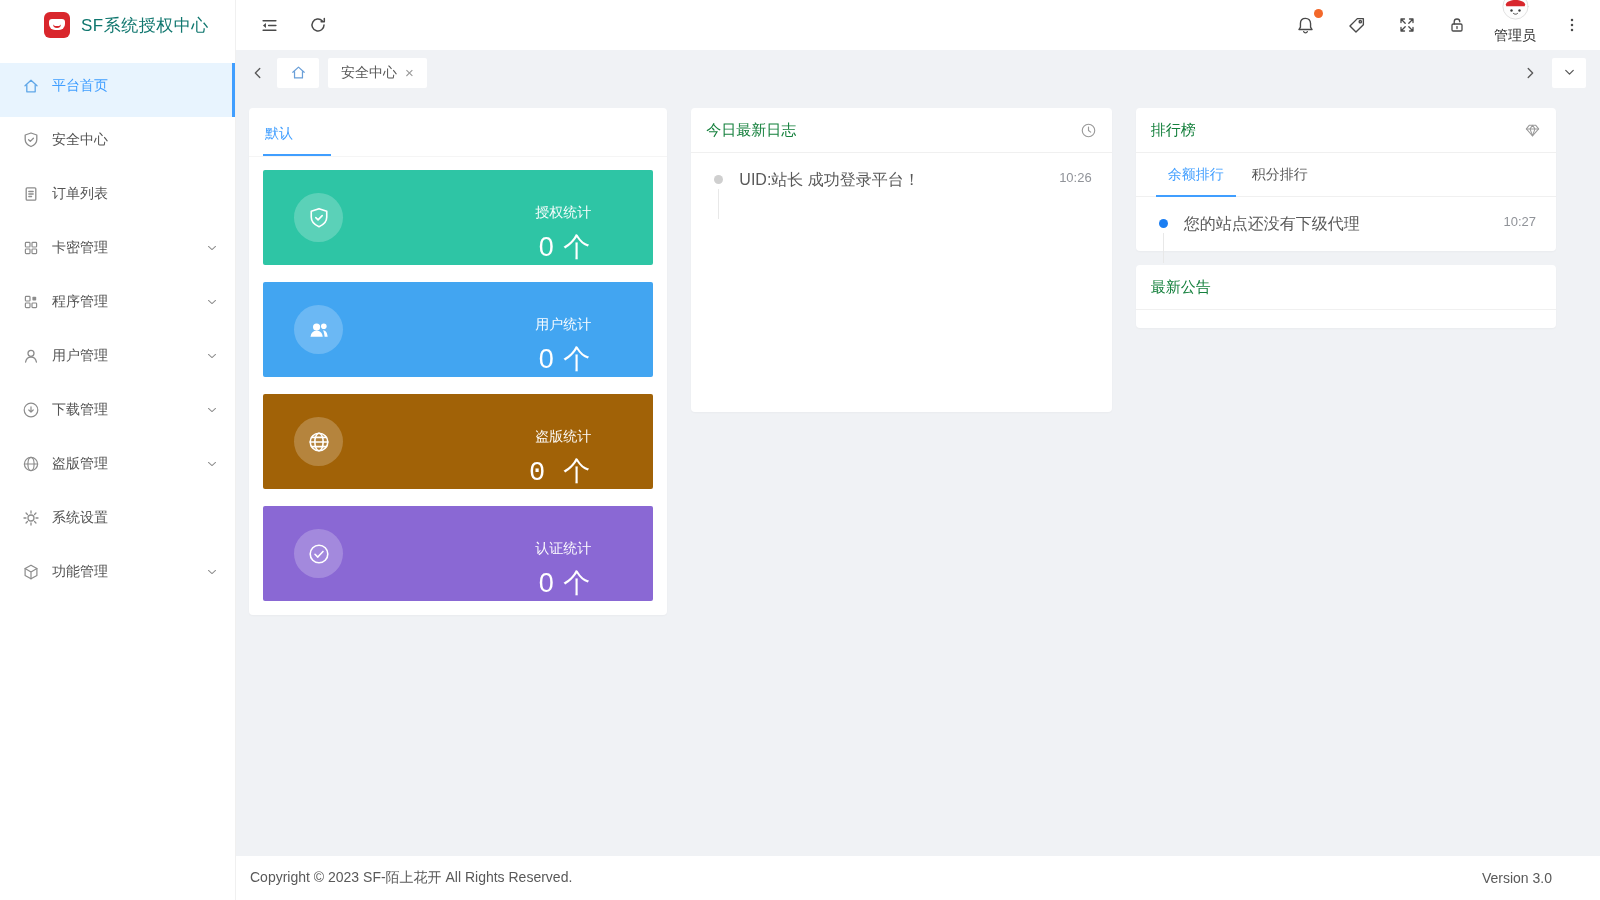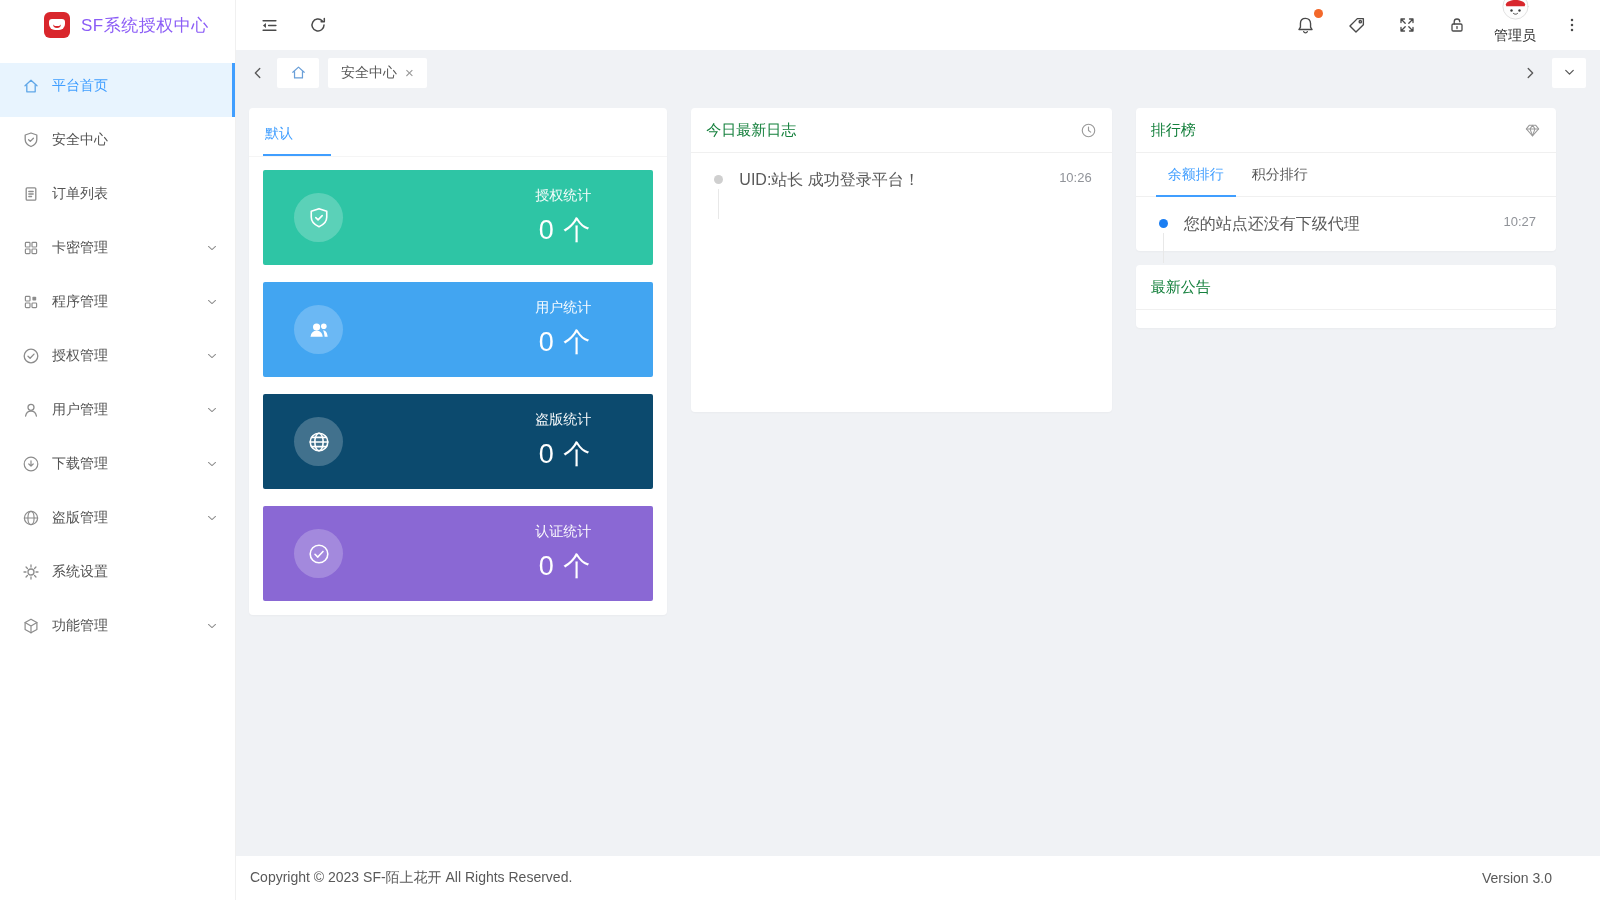--- a/index.html
+++ b/index.html
@@ -7,21 +7,21 @@
   body { font-family:"Liberation Sans","DejaVu Sans",sans-serif; background:#f0f2f5; color:#333; }
   svg { display:block; stroke-linecap:round; stroke-linejoin:round; }
   .ico { display:inline-flex; align-items:center; justify-content:center; }
 
   
   .sidebar { position:fixed; left:0; top:0; bottom:0; width:236px; background:#fff; border-right:1px solid #f0f0f0; z-index:20; }
   .logo-row { height:50px; display:flex; align-items:center; padding-left:44px; }
   .logo-badge { width:26px; height:26px; border-radius:6px; background:#d9262c; position:relative; flex:0 0 auto; }
   .logo-badge::after { content:""; position:absolute; left:5px; top:7px; width:16px; height:11px; background:#fff; border-radius:3px 3px 6px 6px; }
   .logo-badge::before { content:""; position:absolute; left:9px; top:10px; width:8px; height:4px; border-bottom:2px solid #d9262c; border-radius:0 0 6px 6px; z-index:2; }
-  .app-title { margin-left:11px; font-size:17px; color:#8b5cf6; letter-spacing:.5px; white-space:nowrap; }
+  .app-title { margin-left:11px; font-size:17px; color:#0f766e; letter-spacing:.5px; white-space:nowrap; }
   .menu { margin-top:13px; }
   .menu-item { height:54px; display:flex; align-items:center; padding:0 16px 8px 22px; font-size:14px; color:#545454; cursor:pointer; }
   .menu-item .mi-icon { width:18px; height:18px; color:#8c8c8c; margin-right:12px; flex:0 0 auto; }
   .menu-item .mi-chevron { margin-left:auto; color:#8c8c8c; }
   .menu-item.active { background:#e8f4fe; color:#409EFF; border-right:3px solid #409EFF; padding-right:13px; }
   .menu-item.active .mi-icon { color:#5fa6e8; }
 
   
   .main { margin-left:236px; height:900px; display:flex; flex-direction:column; }
 
@@ -51,24 +51,24 @@
   .panel-title { font-size:15px; color:#15803d; }
   .ph-icon { color:#9a9a9a; }
 
   .panel-stats { width:425px; }
   .stats-tabs { padding:13px 14px 0; border-bottom:1px solid #f5f5f5; }
   .stats-tab { display:inline-block; min-width:68px; text-align:left; color:#409EFF; font-size:14px; padding:4px 2px 11px; border-bottom:2px solid #409EFF; cursor:pointer; }
   .cards { padding:13px 14px 14px; display:flex; flex-direction:column; gap:17px; }
   .card { height:95px; border-radius:2px; position:relative; color:#fff; }
   .card-green { background:#2ec5a5; }
   .card-blue  { background:#42a5f1; }
-  .card-red   { background:#0c4a6e; }
+  .card-red   { background:#a16207;font-family:Liberation Mono, monospace; }
   .card-purple{ background:#8a68d4; }
   .card-icon { position:absolute; left:31px; top:23px; width:49px; height:49px; border-radius:50%; background:rgba(255,255,255,.22); display:flex; align-items:center; justify-content:center; }
-  .card-text { position:absolute; right:62px; top:0; height:100%; display:flex; flex-direction:column; justify-content:center; align-items:flex-end; }
+  .card-text { position:absolute; right:62px; top:0; height:100%; display:flex; flex-direction:column; justify-content:flex-end; align-items:flex-end; }
   .card-label { font-size:14px; opacity:.96; }
   .card-value { font-size:27px; margin-top:7px; letter-spacing:1px; }
 
   .panel-log { width:427px; height:304px; }
   .panel-body { padding:17px 20px; }
   .tl-item { display:flex; align-items:flex-start; }
   .tl-dot { width:9px; height:9px; border-radius:50%; margin:5px 16px 0 3px; flex:0 0 auto; position:relative; }
   .tl-dot.gray { background:#cfcfcf; }
   .tl-dot.blue { background:#1b7ef2; }
   .tl-dot::after { content:""; position:absolute; left:4px; top:14px; width:1px; height:30px; background:#e8e8e8; }
@@ -151,34 +151,20 @@
           </svg>
       </span>
       <span class="mi-label">程序管理</span>
       <span class="mi-chevron ico">
           <svg width="14" height="14" viewBox="0 0 18 18" fill="none" stroke="currentColor" stroke-width="1.3">
             <path d="M4.5 7l4.5 4 4.5-4"></path>
           </svg>
         </span>
     </div>
 
-    <div class="menu-item">
-      <span class="mi-icon ico">
-        <svg width="18" height="18" viewBox="0 0 18 18" fill="none" stroke="currentColor" stroke-width="1.3">
-            <circle cx="9" cy="9" r="6.8"></circle>
-            <path d="M6 9.2l2.1 2.1 3.9-4.2"></path>
-          </svg>
-      </span>
-      <span class="mi-label">授权管理</span>
-      <span class="mi-chevron ico">
-          <svg width="14" height="14" viewBox="0 0 18 18" fill="none" stroke="currentColor" stroke-width="1.3">
-            <path d="M4.5 7l4.5 4 4.5-4"></path>
-          </svg>
-        </span>
-    </div>
 
     <div class="menu-item">
       <span class="mi-icon ico">
         <svg width="18" height="18" viewBox="0 0 18 18" fill="none" stroke="currentColor" stroke-width="1.3">
             <circle cx="9" cy="6.3" r="3"></circle>
             <path d="M3.6 15c.6-3.2 2.7-4.8 5.4-4.8s4.8 1.6 5.4 4.8"></path>
           </svg>
       </span>
       <span class="mi-label">用户管理</span>
       <span class="mi-chevron ico">

